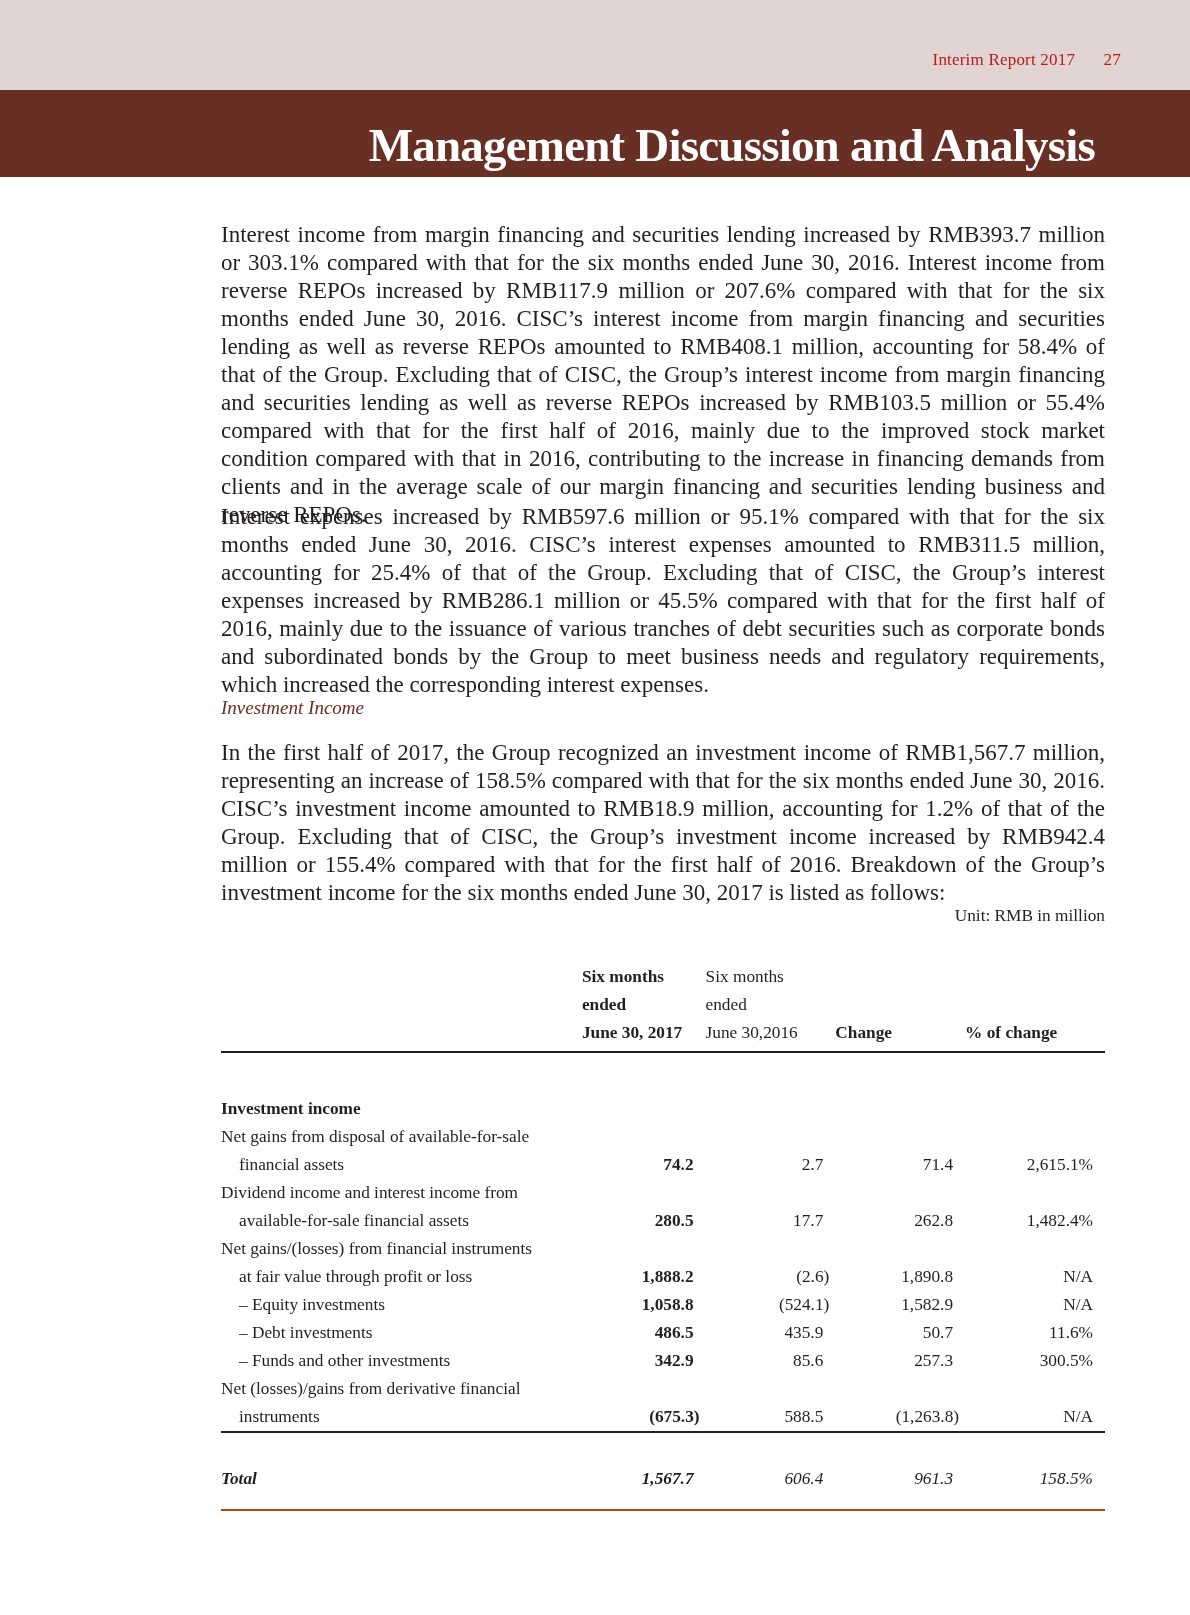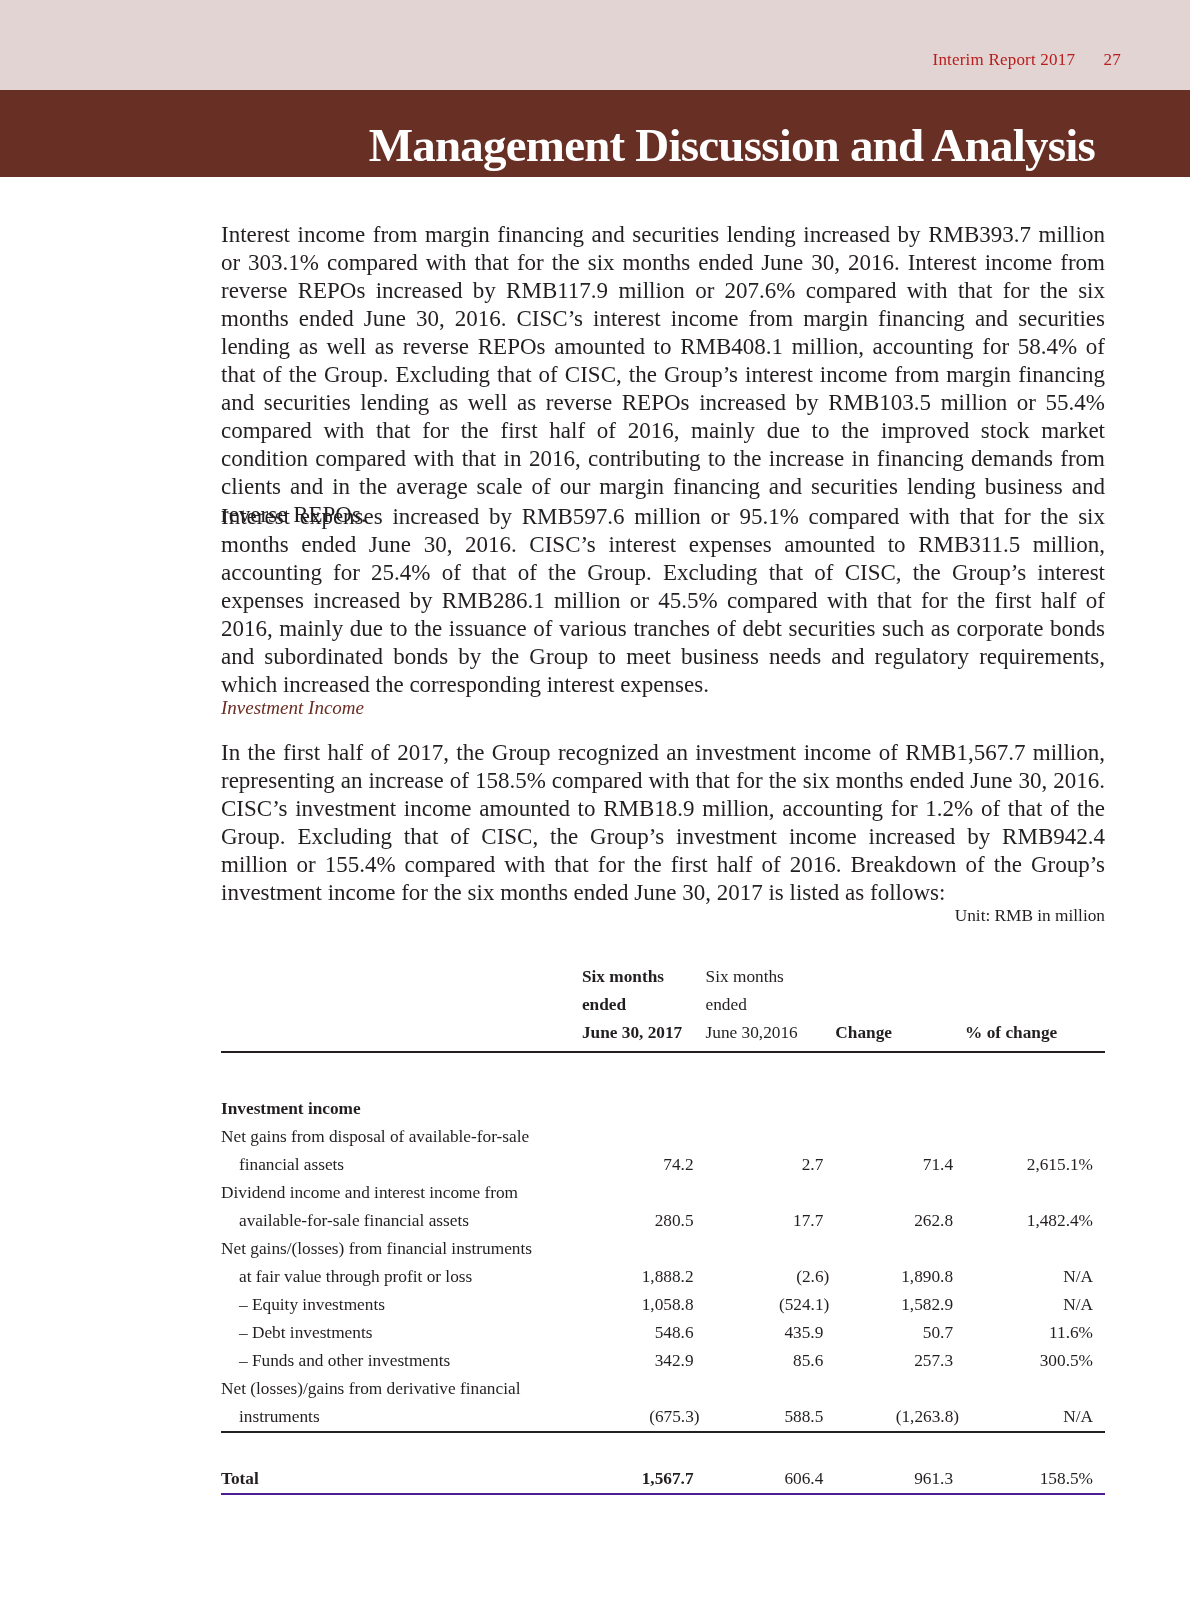--- a/index.html
+++ b/index.html
@@ -78,32 +78,32 @@
       padding: 0 12px 0 0;
       text-align: right;
       white-space: nowrap;
     }
     table.fin td.label {
       text-align: left;
       white-space: nowrap;
       padding-right: 0;
     }
     table.fin td.indent { padding-left: 18px; }
-    table.fin td.c2017 { font-weight: normal; }
+    table.fin td.c2017 { font-weight: bold; }
     .col-label { width: 356px; }
     .col-2017 { width: 122px; }
     .col-2016 { width: 128px; }
     .col-chg { width: 128px; }
     .col-pct { width: 138px; }
     td.neg { padding-right: 6px !important; }
     tr.spacer td { height: 42px; }
     tr.section-row td.label { font-weight: bold; }
     tr.rule-bottom td { border-bottom: 2px solid #231f20; padding-bottom: 0; }
     tr.gap td { height: 32px; }
-    tr.total td { font-weight: bold; border-bottom: 2px solid #4c1d95; padding-bottom: 0; }
+    tr.total td { font-weight: bold; border-bottom: 2px solid #c2410c; padding-bottom: 16px; font-style: italic; }
     tr.total td.plain { font-weight: normal; }
   </style>
 </head>
 <body>
 
 <div class="top-band"></div>
 <div class="running-header">
   <span class="report">Interim Report 2017</span>
   <span>27</span>
 </div>
@@ -203,21 +203,21 @@
       <tr>
         <td class="label indent">– Equity investments</td>
         <td class="c2017">1,058.8</td>
         <td class="neg">(524.1)</td>
         <td>1,582.9</td>
         <td>N/A</td>
       </tr>
 
       <tr>
         <td class="label indent">– Debt investments</td>
-        <td class="c2017">548.6</td>
+        <td class="c2017">486.5</td>
         <td>435.9</td>
         <td>50.7</td>
         <td>11.6%</td>
       </tr>
 
       <tr>
         <td class="label indent">– Funds and other investments</td>
         <td class="c2017">342.9</td>
         <td>85.6</td>
         <td>257.3</td>

